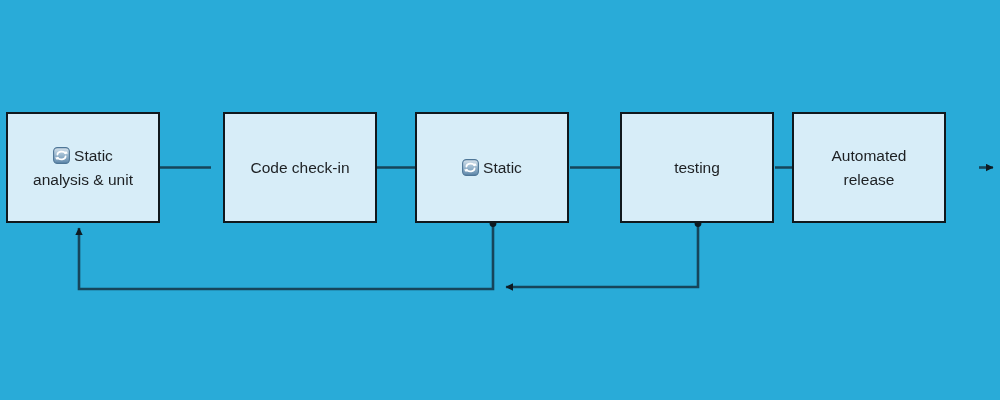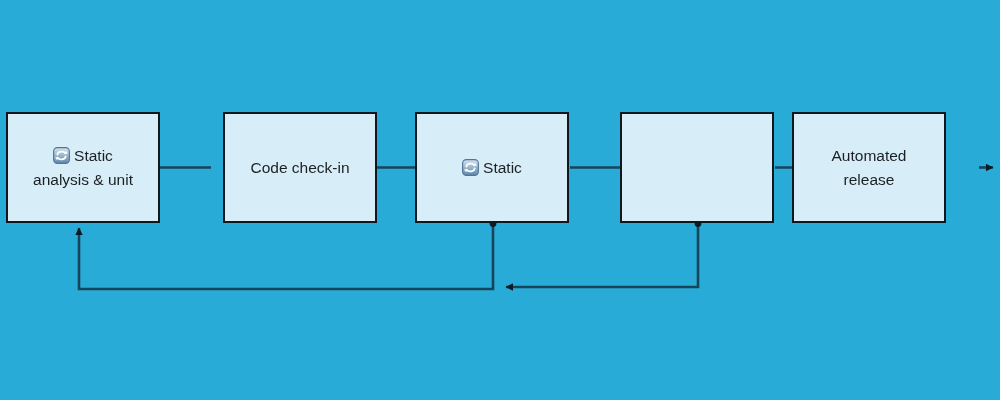--- a/index.html
+++ b/index.html
@@ -97,20 +97,23 @@
     <path d="M12.6 9.4 A4.2 3.1 0 0 1 4.6 10.6" fill="none" stroke="#FFFFFF" stroke-width="1.7" stroke-linecap="round"></path>
     <path d="M11.2 6.9 L14.9 6.6 L12.9 3.8 Z" fill="#FFFFFF"></path>
     <path d="M5.8 10.1 L2.1 10.4 L4.1 13.2 Z" fill="#FFFFFF"></path>
   </svg>
           <span>Static</span>
         </div>
       </div>
   </div>
   <div class="node n3">
     <div class="label">
+        <div class="line">
+          <span>testing</span>
+        </div>
       </div>
   </div>
   <div class="node n4">
     <div class="label">
         <div class="line">
           <span>Automated</span>
         </div>
         <div class="line">
           <span>release</span>
         </div>

